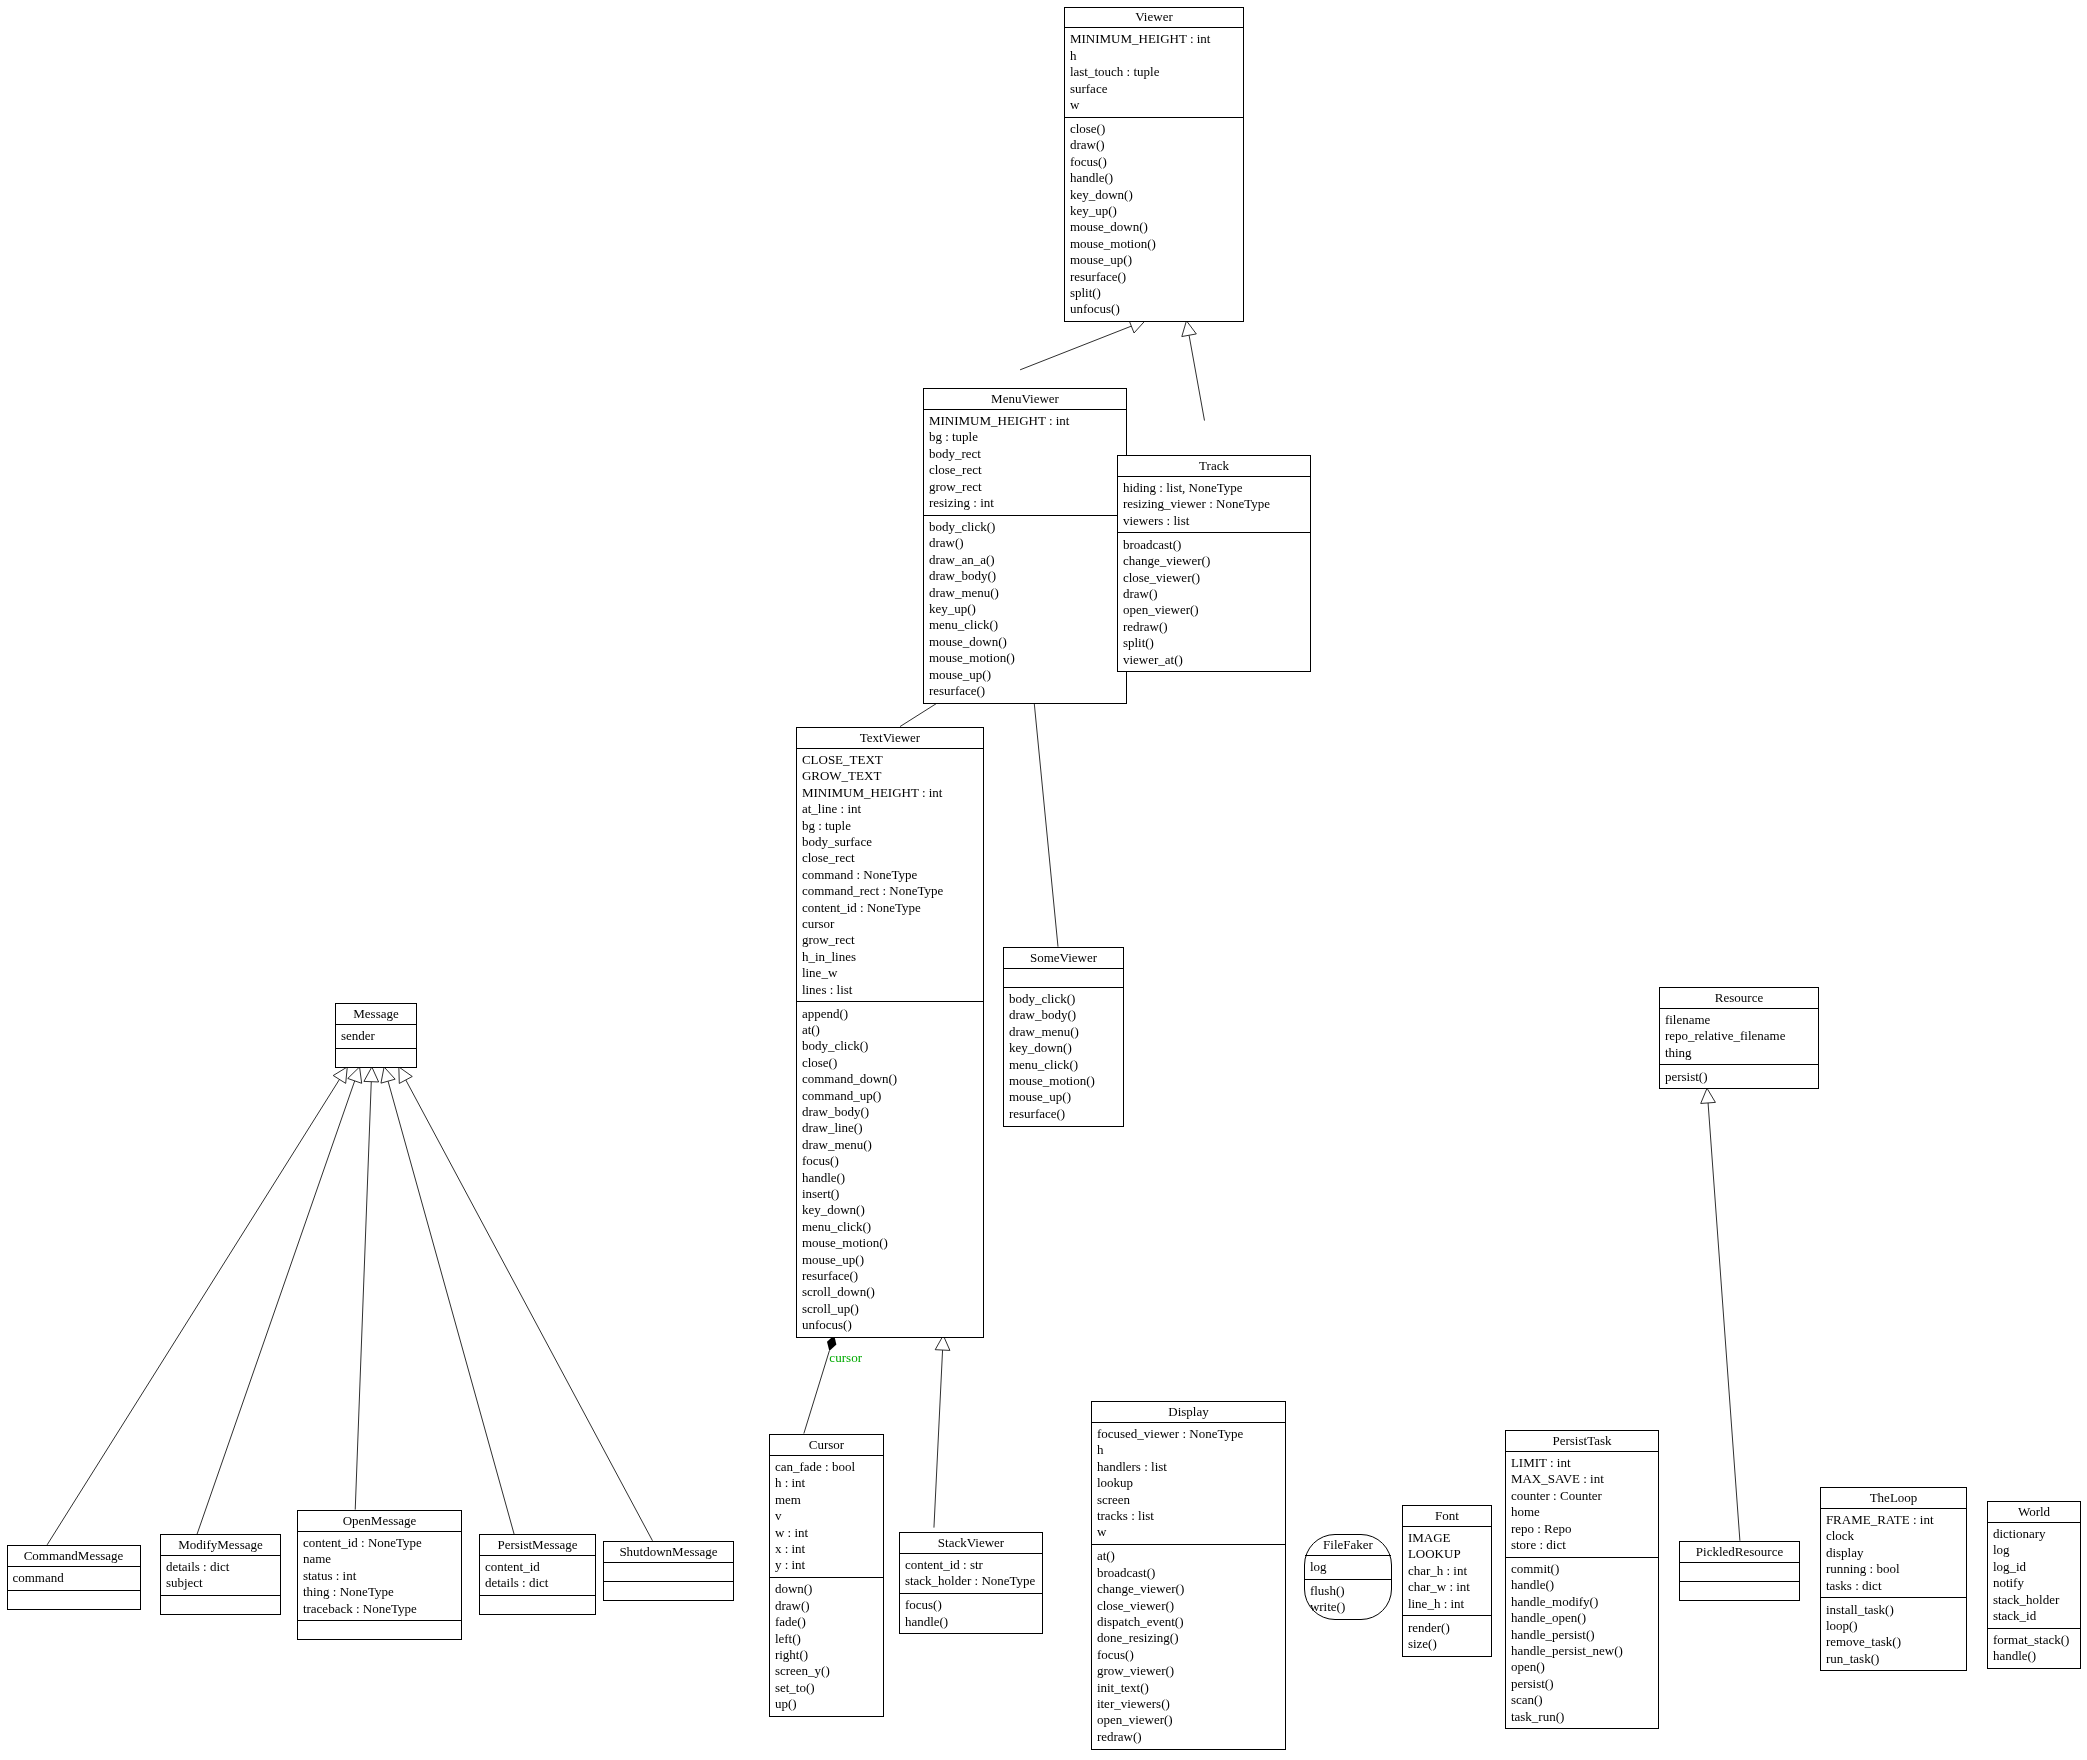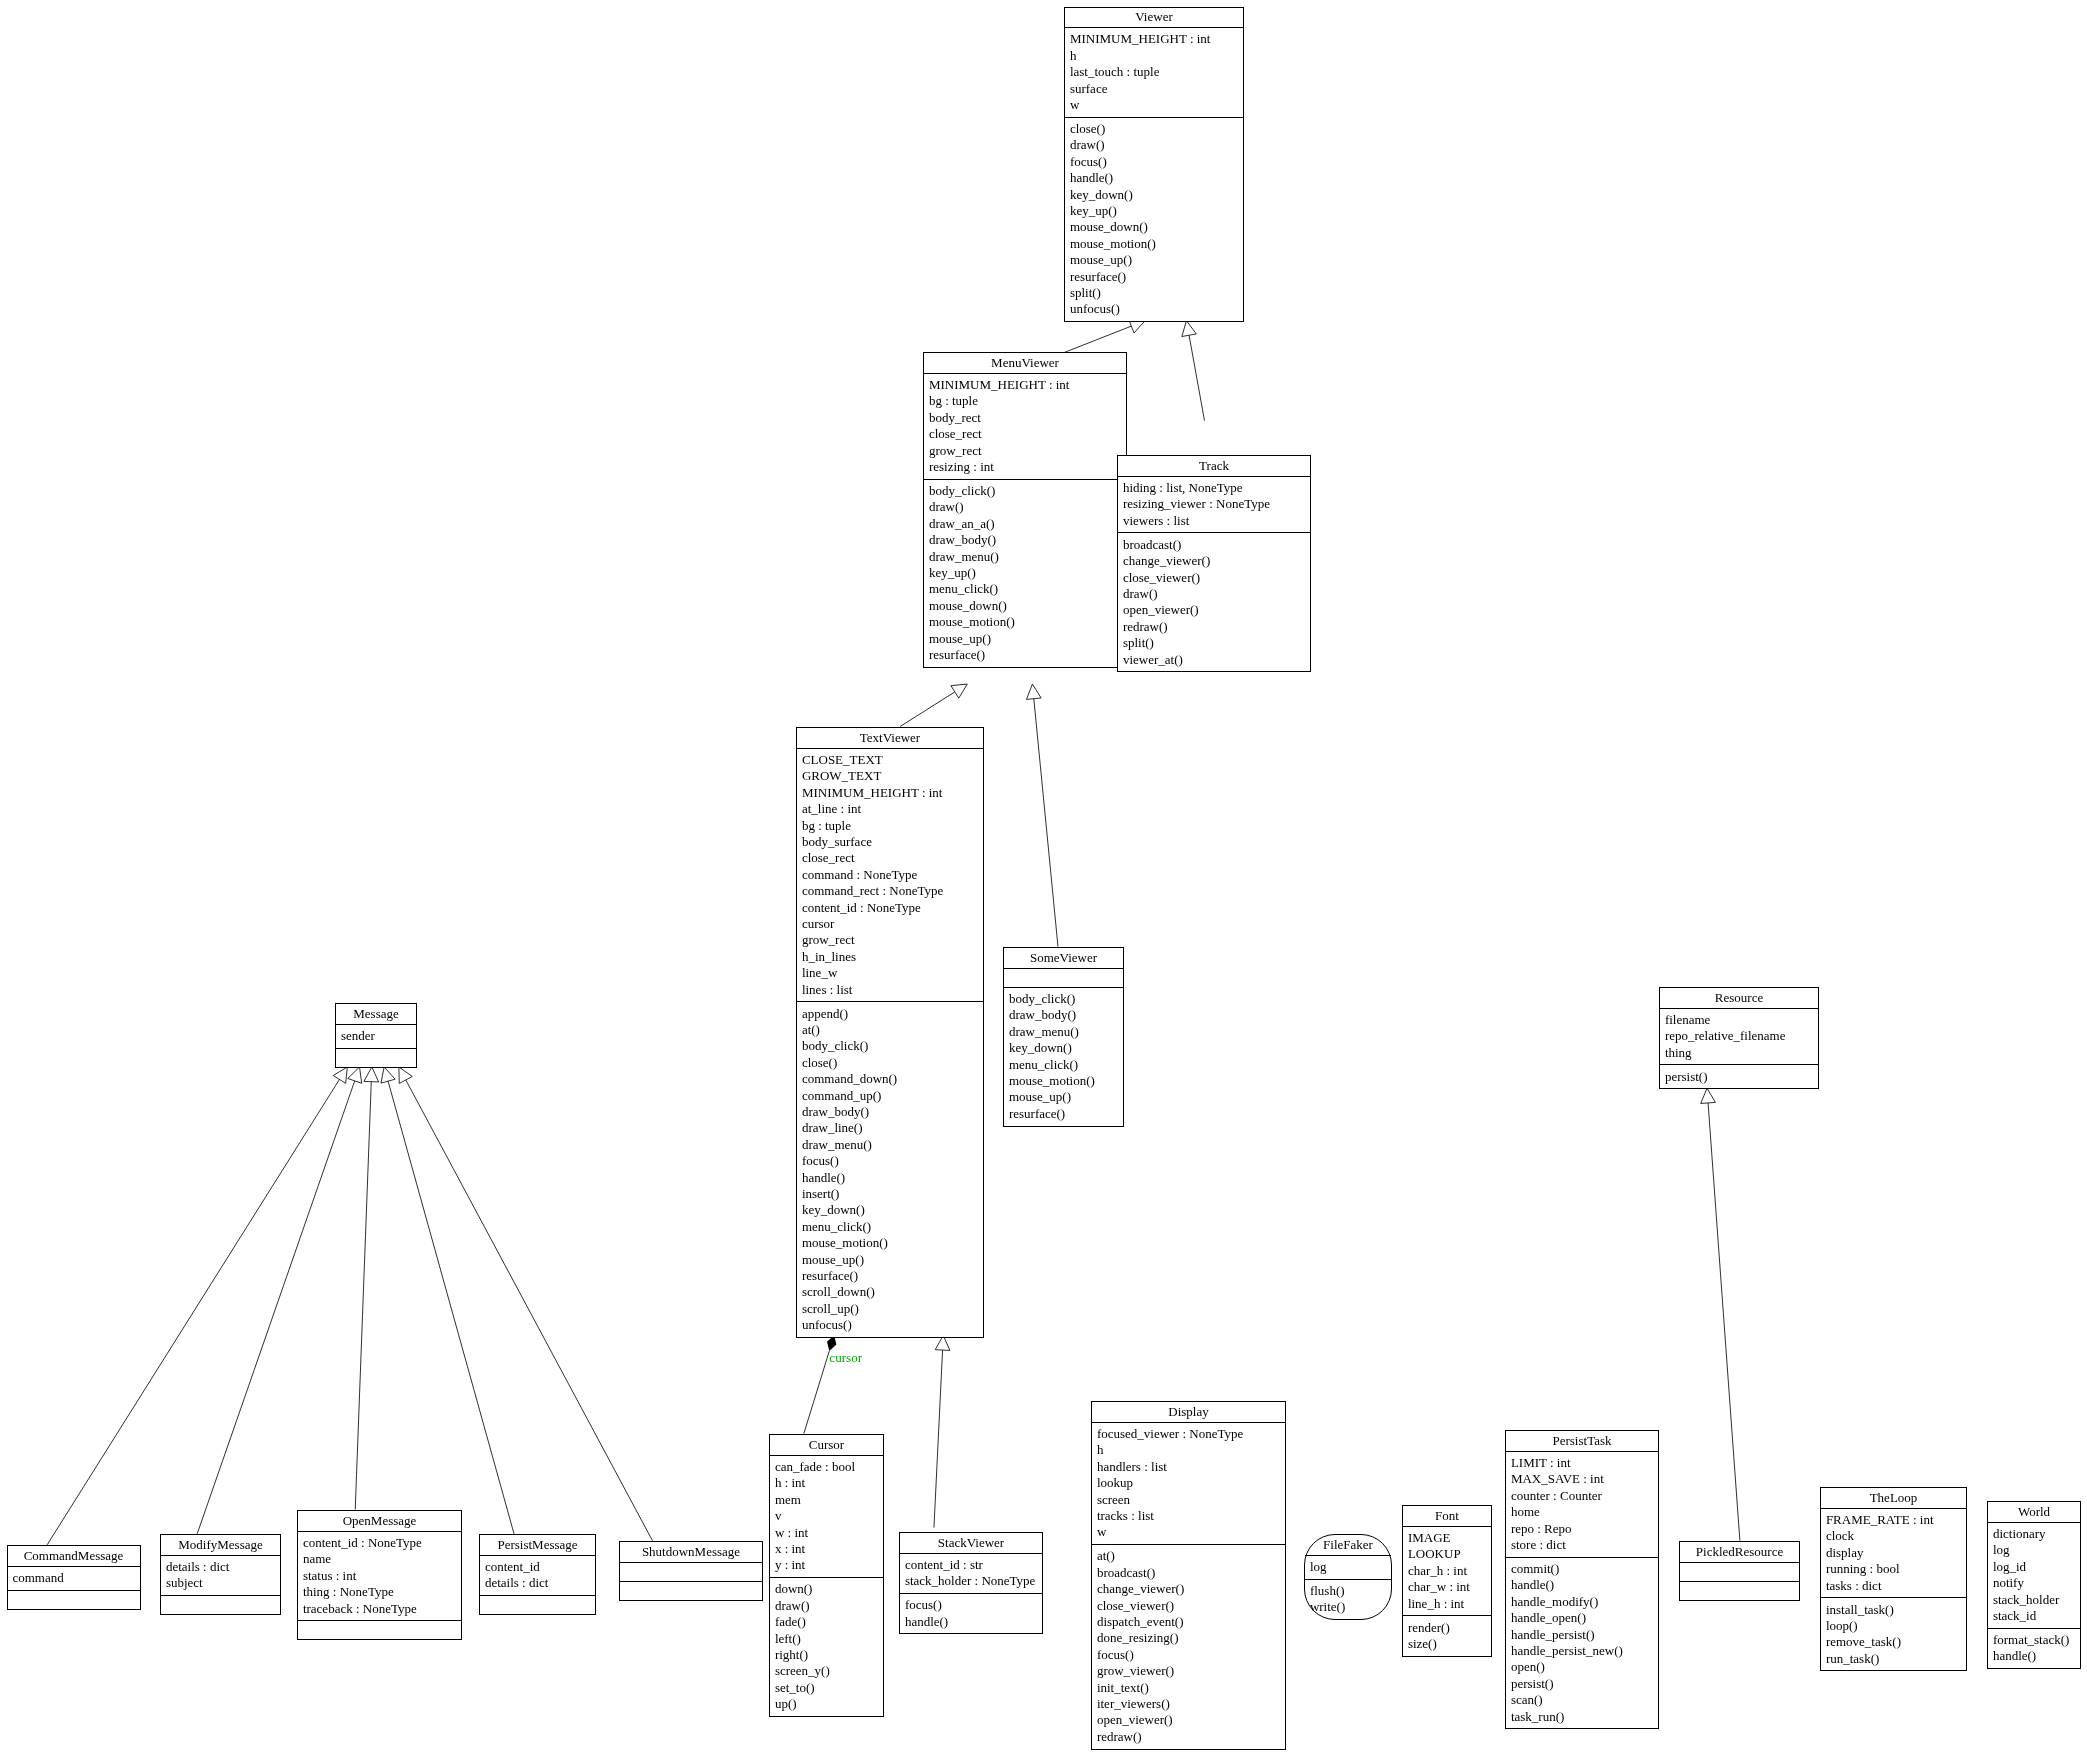--- a/index.html
+++ b/index.html
@@ -120,21 +120,21 @@
         <div class="uml-member">key_down()</div>
         <div class="uml-member">key_up()</div>
         <div class="uml-member">mouse_down()</div>
         <div class="uml-member">mouse_motion()</div>
         <div class="uml-member">mouse_up()</div>
         <div class="uml-member">resurface()</div>
         <div class="uml-member">split()</div>
         <div class="uml-member">unfocus()</div>
       </div>
     </div>
-    <div class="uml-class" style="left: 923px; top: 352px; width: 204px;">
+    <div class="uml-class" style="left: 923px; top: 388px; width: 204px;">
       <div class="uml-title">MenuViewer</div>
       <div class="uml-section">
         <div class="uml-member">MINIMUM_HEIGHT : int</div>
         <div class="uml-member">bg : tuple</div>
         <div class="uml-member">body_rect</div>
         <div class="uml-member">close_rect</div>
         <div class="uml-member">grow_rect</div>
         <div class="uml-member">resizing : int</div>
       </div>
       <div class="uml-section">
@@ -270,21 +270,21 @@
       <div class="uml-section"></div>
     </div>
     <div class="uml-class" style="left: 479px; top: 1534px; width: 117px;">
       <div class="uml-title">PersistMessage</div>
       <div class="uml-section">
         <div class="uml-member">content_id</div>
         <div class="uml-member">details : dict</div>
       </div>
       <div class="uml-section"></div>
     </div>
-    <div class="uml-class" style="left: 619px; top: 1541px; width: 144px;">
+    <div class="uml-class" style="left: 603px; top: 1541px; width: 131px;">
       <div class="uml-title">ShutdownMessage</div>
       <div class="uml-section"></div>
       <div class="uml-section"></div>
     </div>
     <div class="uml-class" style="left: 769px; top: 1434px; width: 115px;">
       <div class="uml-title">Cursor</div>
       <div class="uml-section">
         <div class="uml-member">can_fade : bool</div>
         <div class="uml-member">h : int</div>
         <div class="uml-member">mem</div>

